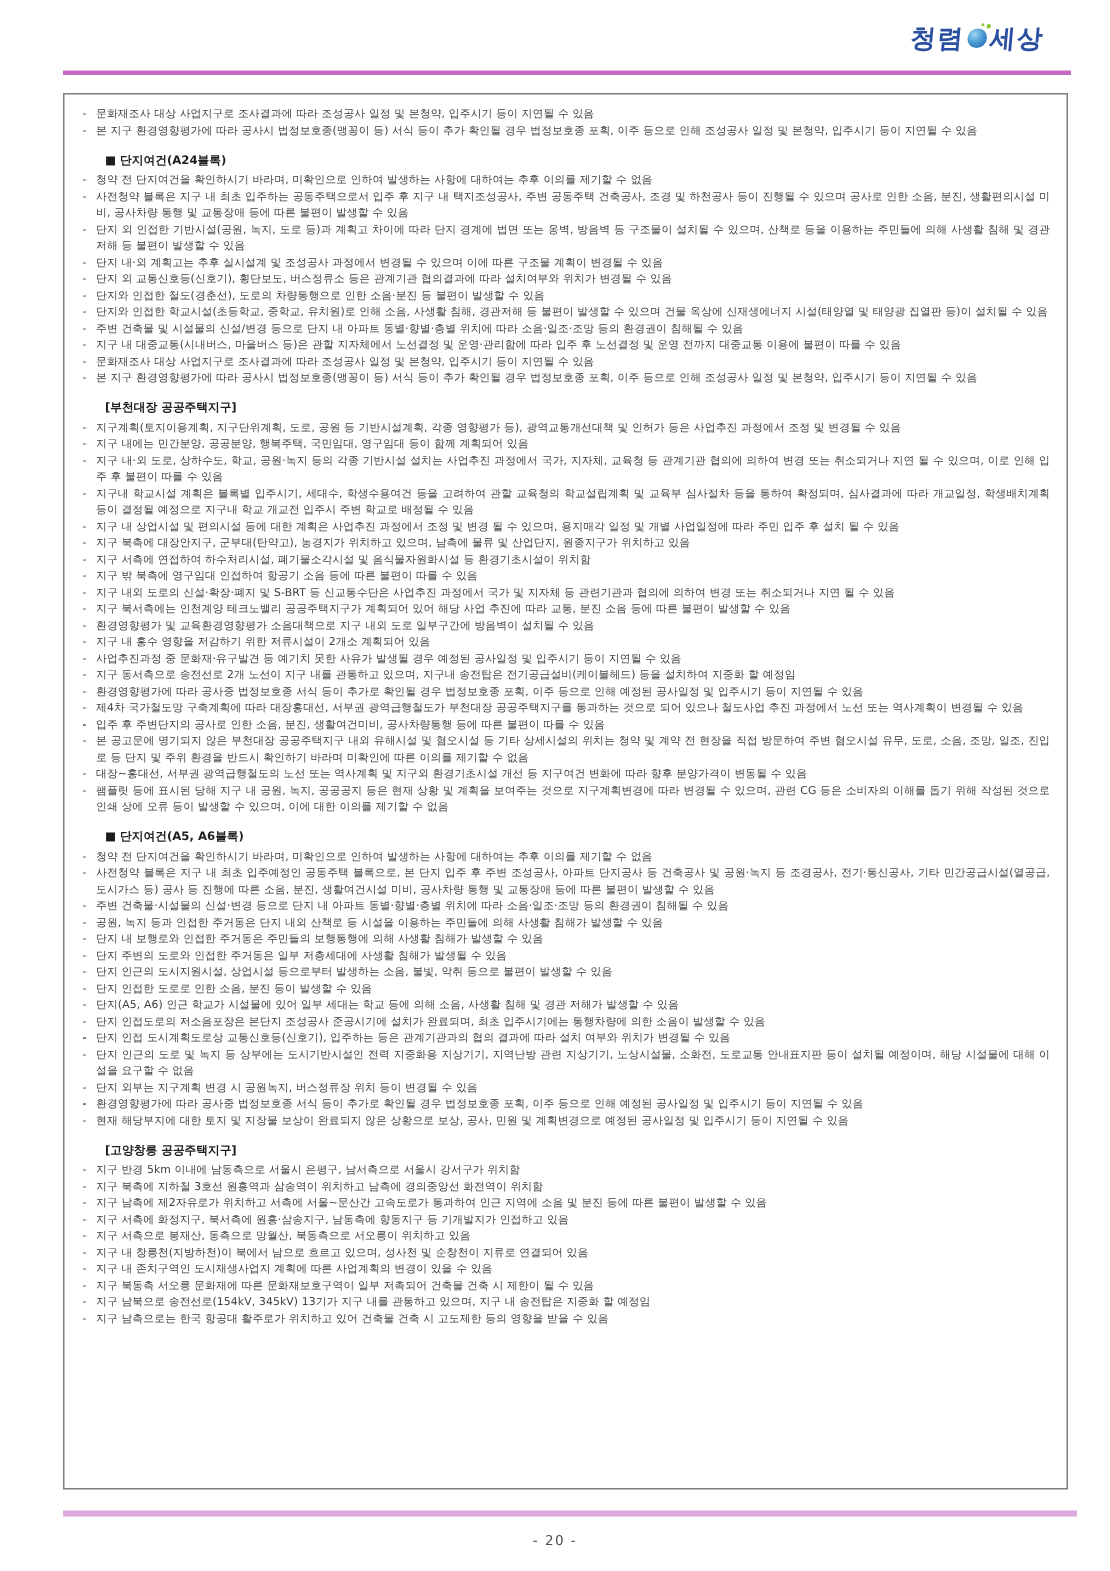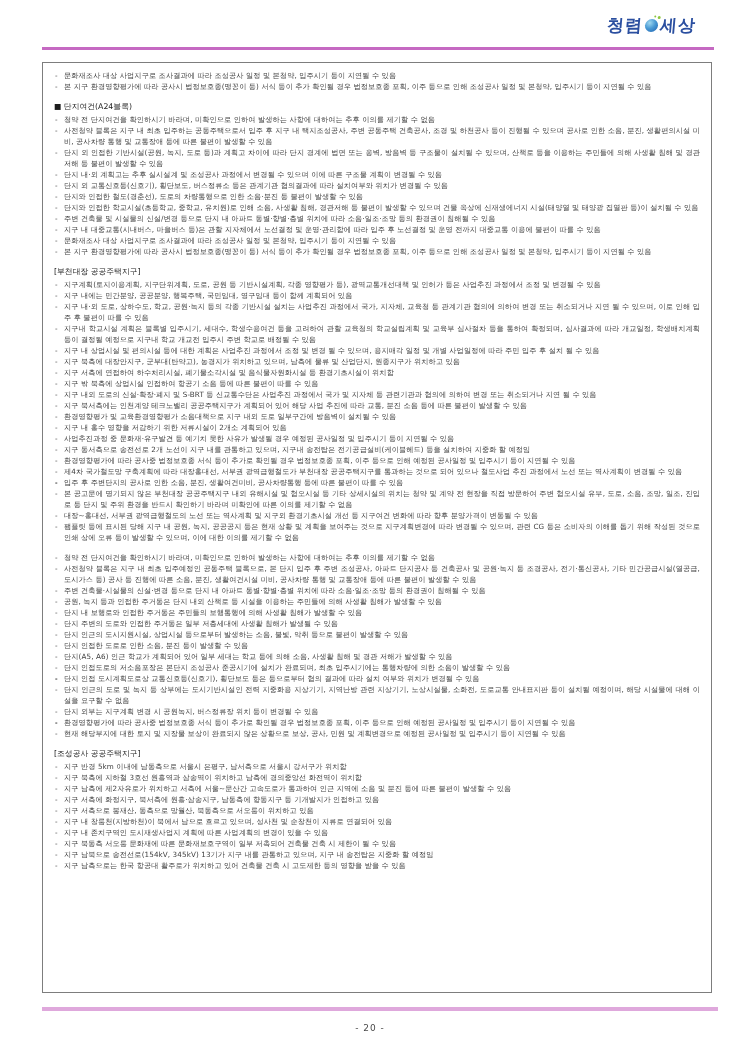--- a/index.html
+++ b/index.html
@@ -58,24 +58,25 @@
     height: 931px;
     border: 1px solid #7d7d7d;
     box-sizing: border-box;
     padding: 7px 11px 6px 11px;
     overflow: hidden;
   }
   .section { margin-top: 9px; }
   .section:first-child { margin-top: 0; }
   .sec-header {
     font-size: 7.8px;
-    font-weight: normal;
+    font-weight: bold;
     color: #1d1d1d;
     line-height: 12px;
     margin-bottom: 1px;
+    margin-left: 16px;
   }
   .item {
     position: relative;
     font-size: 7.2px;
     line-height: 11px;
     color: #3d3d3d;
     padding-left: 10px;
     letter-spacing: 0.1px;
     text-align: justify;
   }
@@ -138,56 +139,57 @@
         </div>
         <div class="section">
           <div class="sec-header">[부천대장 공공주택지구]</div>
           <div class="item"><span class="dash">-</span><span>지구계획(토지이용계획, 지구단위계획, 도로, 공원 등 기반시설계획, 각종 영향평가 등), 광역교통개선대책 및 인허가 등은 사업추진 과정에서 조정 및 변경될 수 있음</span></div>
           <div class="item"><span class="dash">-</span><span>지구 내에는 민간분양, 공공분양, 행복주택, 국민임대, 영구임대 등이 함께 계획되어 있음</span></div>
           <div class="item"><span class="dash">-</span><span>지구 내·외 도로, 상하수도, 학교, 공원·녹지 등의 각종 기반시설 설치는 사업추진 과정에서 국가, 지자체, 교육청 등 관계기관 협의에 의하여 변경 또는 취소되거나 지연 될 수 있으며, 이로 인해 입주 후 불편이 따를 수 있음</span></div>
           <div class="item"><span class="dash">-</span><span>지구내 학교시설 계획은 블록별 입주시기, 세대수, 학생수용여건 등을 고려하여 관할 교육청의 학교설립계획 및 교육부 심사절차 등을 통하여 확정되며, 심사결과에 따라 개교일정, 학생배치계획 등이 결정될 예정으로 지구내 학교 개교전 입주시 주변 학교로 배정될 수 있음</span></div>
           <div class="item"><span class="dash">-</span><span>지구 내 상업시설 및 편의시설 등에 대한 계획은 사업추진 과정에서 조정 및 변경 될 수 있으며, 용지매각 일정 및 개별 사업일정에 따라 주민 입주 후 설치 될 수 있음</span></div>
           <div class="item"><span class="dash">-</span><span>지구 북측에 대장안지구, 군부대(탄약고), 농경지가 위치하고 있으며, 남측에 물류 및 산업단지, 원종지구가 위치하고 있음</span></div>
           <div class="item"><span class="dash">-</span><span>지구 서측에 연접하여 하수처리시설, 폐기물소각시설 및 음식물자원화시설 등 환경기초시설이 위치함</span></div>
-          <div class="item"><span class="dash">-</span><span>지구 밖 북측에 상업시설 인접하여 항공기 소음 등에 따른 불편이 따를 수 있음</span></div>
+          <div class="item"><span class="dash">-</span><span>지구 밖 북측에 영구임대 인접하여 항공기 소음 등에 따른 불편이 따를 수 있음</span></div>
           <div class="item"><span class="dash">-</span><span>지구 내외 도로의 신설·확장·폐지 및 S-BRT 등 신교통수단은 사업추진 과정에서 국가 및 지자체 등 관련기관과 협의에 의하여 변경 또는 취소되거나 지연 될 수 있음</span></div>
           <div class="item"><span class="dash">-</span><span>지구 북서측에는 인천계양 테크노밸리 공공주택지구가 계획되어 있어 해당 사업 추진에 따라 교통, 분진 소음 등에 따른 불편이 발생할 수 있음</span></div>
           <div class="item"><span class="dash">-</span><span>환경영향평가 및 교육환경영향평가 소음대책으로 지구 내외 도로 일부구간에 방음벽이 설치될 수 있음</span></div>
           <div class="item"><span class="dash">-</span><span>지구 내 홍수 영향을 저감하기 위한 저류시설이 2개소 계획되어 있음</span></div>
           <div class="item"><span class="dash">-</span><span>사업추진과정 중 문화재·유구발견 등 예기치 못한 사유가 발생될 경우 예정된 공사일정 및 입주시기 등이 지연될 수 있음</span></div>
           <div class="item"><span class="dash">-</span><span>지구 동서측으로 송전선로 2개 노선이 지구 내를 관통하고 있으며, 지구내 송전탑은 전기공급설비(케이블헤드) 등을 설치하여 지중화 할 예정임</span></div>
           <div class="item"><span class="dash">-</span><span>환경영향평가에 따라 공사중 법정보호종 서식 등이 추가로 확인될 경우 법정보호종 포획, 이주 등으로 인해 예정된 공사일정 및 입주시기 등이 지연될 수 있음</span></div>
           <div class="item"><span class="dash">-</span><span>제4차 국가철도망 구축계획에 따라 대장홍대선, 서부권 광역급행철도가 부천대장 공공주택지구를 통과하는 것으로 되어 있으나 철도사업 추진 과정에서 노선 또는 역사계획이 변경될 수 있음</span></div>
           <div class="item"><span class="dash">-</span></div>
           <div class="item"><span class="dash">-</span><span>입주 후 주변단지의 공사로 인한 소음, 분진, 생활여건미비, 공사차량통행 등에 따른 불편이 따를 수 있음</span></div>
           <div class="item"><span class="dash">-</span><span>본 공고문에 명기되지 않은 부천대장 공공주택지구 내외 유해시설 및 혐오시설 등 기타 상세시설의 위치는 청약 및 계약 전 현장을 직접 방문하여 주변 혐오시설 유무, 도로, 소음, 조망, 일조, 진입로 등 단지 및 주위 환경을 반드시 확인하기 바라며 미확인에 따른 이의를 제기할 수 없음</span></div>
           <div class="item"><span class="dash">-</span><span>대장~홍대선, 서부권 광역급행철도의 노선 또는 역사계획 및 지구외 환경기초시설 개선 등 지구여건 변화에 따라 향후 분양가격이 변동될 수 있음</span></div>
           <div class="item"><span class="dash">-</span><span>팸플릿 등에 표시된 당해 지구 내 공원, 녹지, 공공공지 등은 현재 상황 및 계획을 보여주는 것으로 지구계획변경에 따라 변경될 수 있으며, 관련 CG 등은 소비자의 이해를 돕기 위해 작성된 것으로 인쇄 상에 오류 등이 발생할 수 있으며, 이에 대한 이의를 제기할 수 없음</span></div>
         </div>
         <div class="section">
+          <div class="sec-header">■ 단지여건(A5, A6블록)</div>
           <div class="item"><span class="dash">-</span><span>청약 전 단지여건을 확인하시기 바라며, 미확인으로 인하여 발생하는 사항에 대하여는 추후 이의를 제기할 수 없음</span></div>
           <div class="item"><span class="dash">-</span><span>사전청약 블록은 지구 내 최초 입주예정인 공동주택 블록으로, 본 단지 입주 후 주변 조성공사, 아파트 단지공사 등 건축공사 및 공원·녹지 등 조경공사, 전기·통신공사, 기타 민간공급시설(열공급, 도시가스 등) 공사 등 진행에 따른 소음, 분진, 생활여건시설 미비, 공사차량 통행 및 교통장애 등에 따른 불편이 발생할 수 있음</span></div>
           <div class="item"><span class="dash">-</span><span>주변 건축물·시설물의 신설·변경 등으로 단지 내 아파트 동별·향별·층별 위치에 따라 소음·일조·조망 등의 환경권이 침해될 수 있음</span></div>
           <div class="item"><span class="dash">-</span><span>공원, 녹지 등과 인접한 주거동은 단지 내외 산책로 등 시설을 이용하는 주민들에 의해 사생활 침해가 발생할 수 있음</span></div>
           <div class="item"><span class="dash">-</span><span>단지 내 보행로와 인접한 주거동은 주민들의 보행통행에 의해 사생활 침해가 발생할 수 있음</span></div>
           <div class="item"><span class="dash">-</span><span>단지 주변의 도로와 인접한 주거동은 일부 저층세대에 사생활 침해가 발생될 수 있음</span></div>
           <div class="item"><span class="dash">-</span><span>단지 인근의 도시지원시설, 상업시설 등으로부터 발생하는 소음, 불빛, 악취 등으로 불편이 발생할 수 있음</span></div>
           <div class="item"><span class="dash">-</span><span>단지 인접한 도로로 인한 소음, 분진 등이 발생할 수 있음</span></div>
-          <div class="item"><span class="dash">-</span><span>단지(A5, A6) 인근 학교가 계획되어 있어 일부 세대는 학교 등에 의해 소음, 사생활 침해 및 경관 저해가 발생할 수 있음</span></div>
+          <div class="item"><span class="dash">-</span><span>단지(A5, A6) 인근 학교가 시설물에 있어 일부 세대는 학교 등에 의해 소음, 사생활 침해 및 경관 저해가 발생할 수 있음</span></div>
           <div class="item"><span class="dash">-</span><span>단지 인접도로의 저소음포장은 본단지 조성공사 준공시기에 설치가 완료되며, 최초 입주시기에는 통행차량에 의한 소음이 발생할 수 있음</span></div>
           <div class="item"><span class="dash">-</span></div>
-          <div class="item"><span class="dash">-</span><span>단지 인접 도시계획도로상 교통신호등(신호기), 횡단보도 등은 등으로부터 협의 결과에 따라 설치 여부와 위치가 변경될 수 있음</span></div>
+          <div class="item"><span class="dash">-</span><span>단지 인접 도시계획도로상 교통신호등(신호기), 입주하는 등은 관계기관과의 협의 결과에 따라 설치 여부와 위치가 변경될 수 있음</span></div>
           <div class="item"><span class="dash">-</span><span>단지 인근의 도로 및 녹지 등 상부에는 도시기반시설인 전력 지중화용 지상기기, 지역난방 관련 지상기기, 노상시설물, 소화전, 도로교통 안내표지판 등이 설치될 예정이며, 해당 시설물에 대해 이설을 요구할 수 없음</span></div>
           <div class="item"><span class="dash">-</span><span>단지 외부는 지구계획 변경 시 공원녹지, 버스정류장 위치 등이 변경될 수 있음</span></div>
           <div class="item"><span class="dash">-</span></div>
           <div class="item"><span class="dash">-</span><span>환경영향평가에 따라 공사중 법정보호종 서식 등이 추가로 확인될 경우 법정보호종 포획, 이주 등으로 인해 예정된 공사일정 및 입주시기 등이 지연될 수 있음</span></div>
           <div class="item"><span class="dash">-</span><span>현재 해당부지에 대한 토지 및 지장물 보상이 완료되지 않은 상황으로 보상, 공사, 민원 및 계획변경으로 예정된 공사일정 및 입주시기 등이 지연될 수 있음</span></div>
         </div>
         <div class="section">
-          <div class="sec-header">[조성공사 공공주택지구]</div>
+          <div class="sec-header">[고양창릉 공공주택지구]</div>
           <div class="item"><span class="dash">-</span><span>지구 반경 5km 이내에 남동측으로 서울시 은평구, 남서측으로 서울시 강서구가 위치함</span></div>
           <div class="item"><span class="dash">-</span><span>지구 북측에 지하철 3호선 원흥역과 삼송역이 위치하고 남측에 경의중앙선 화전역이 위치함</span></div>
           <div class="item"><span class="dash">-</span><span>지구 남측에 제2자유로가 위치하고 서측에 서울~문산간 고속도로가 통과하여 인근 지역에 소음 및 분진 등에 따른 불편이 발생할 수 있음</span></div>
           <div class="item"><span class="dash">-</span><span>지구 서측에 화정지구, 북서측에 원흥·삼송지구, 남동측에 향동지구 등 기개발지가 인접하고 있음</span></div>
           <div class="item"><span class="dash">-</span><span>지구 서측으로 봉재산, 동측으로 망월산, 북동측으로 서오릉이 위치하고 있음</span></div>
           <div class="item"><span class="dash">-</span><span>지구 내 창릉천(지방하천)이 북에서 남으로 흐르고 있으며, 성사천 및 순창천이 지류로 연결되어 있음</span></div>
           <div class="item"><span class="dash">-</span><span>지구 내 존치구역인 도시재생사업지 계획에 따른 사업계획의 변경이 있을 수 있음</span></div>
           <div class="item"><span class="dash">-</span><span>지구 북동측 서오릉 문화재에 따른 문화재보호구역이 일부 저촉되어 건축물 건축 시 제한이 될 수 있음</span></div>
           <div class="item"><span class="dash">-</span><span>지구 남북으로 송전선로(154kV, 345kV) 13기가 지구 내를 관통하고 있으며, 지구 내 송전탑은 지중화 할 예정임</span></div>
           <div class="item"><span class="dash">-</span><span>지구 남측으로는 한국 항공대 활주로가 위치하고 있어 건축물 건축 시 고도제한 등의 영향을 받을 수 있음</span></div>

